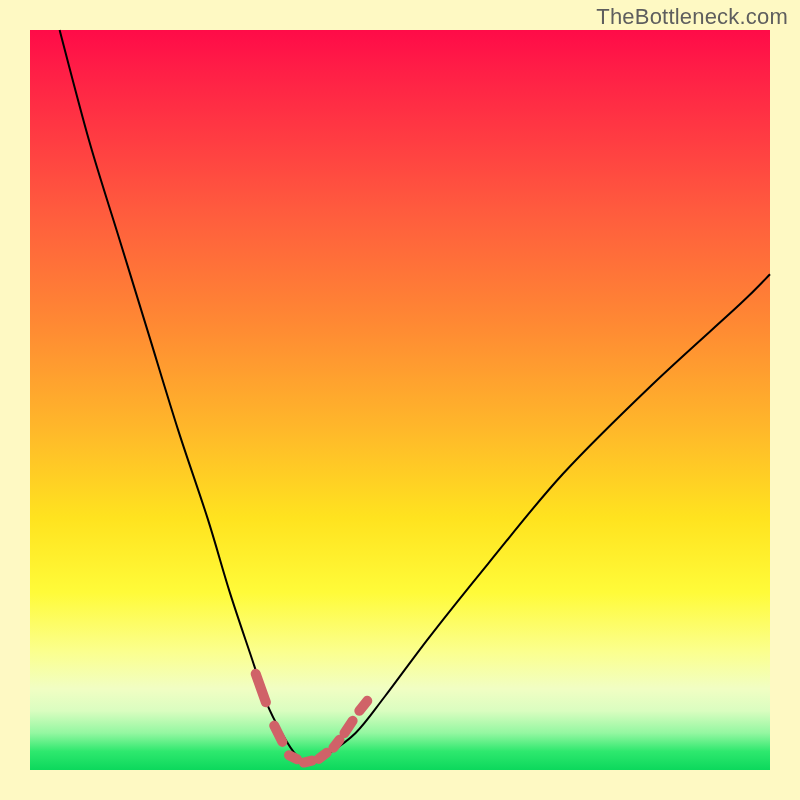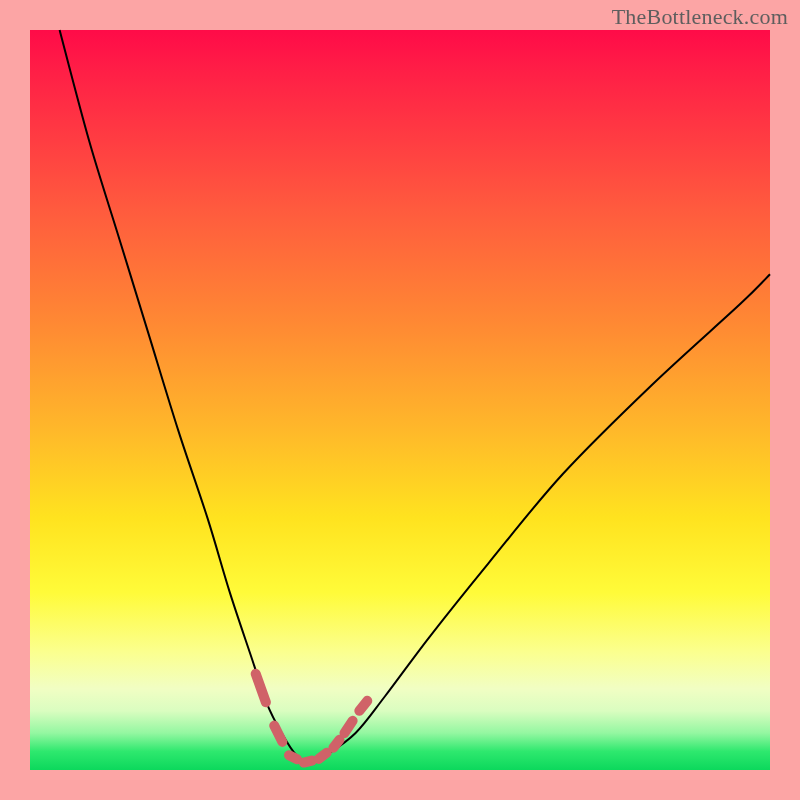--- a/index.html
+++ b/index.html
@@ -10,22 +10,21 @@
     overflow: hidden;
     background: #000;
     font-family: Arial, Helvetica, sans-serif;
   }
   .frame {
     position: absolute;
     top: 0;
     left: 0;
     width: 800px;
     height: 800px;
-    background: #fca5a5;
-    font-family: Liberation Serif, serif;
+    background: #fef9c3;
   }
   .plot-area {
     position: absolute;
     top: 30px;
     left: 30px;
     width: 740px;
     height: 740px;
     
     background: linear-gradient(
       to bottom,

